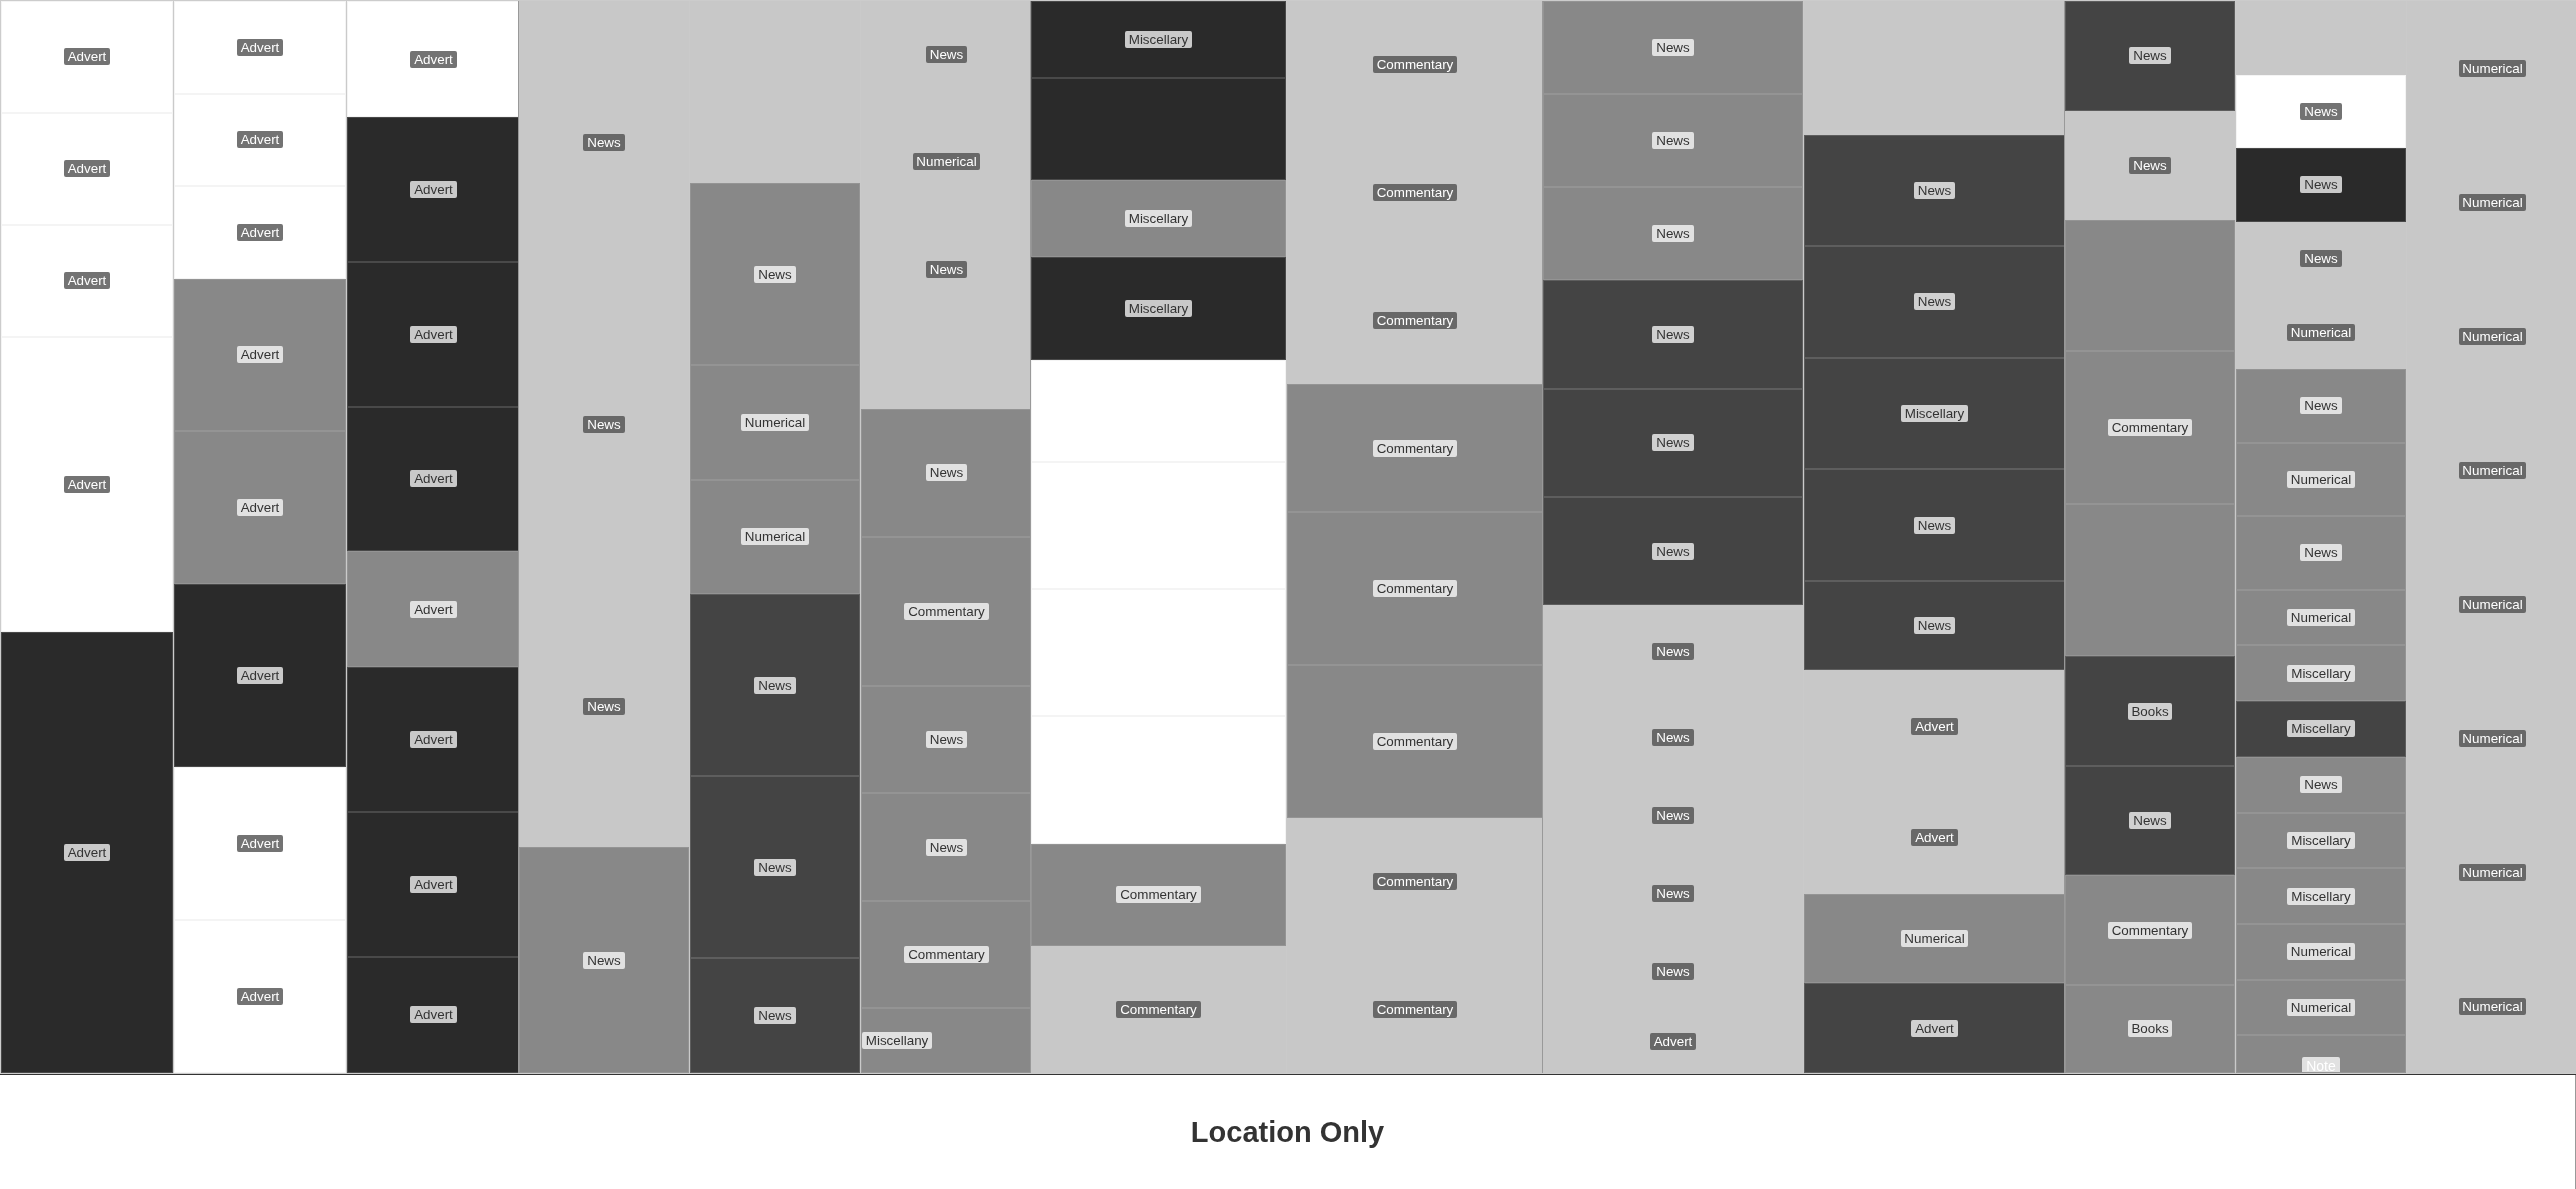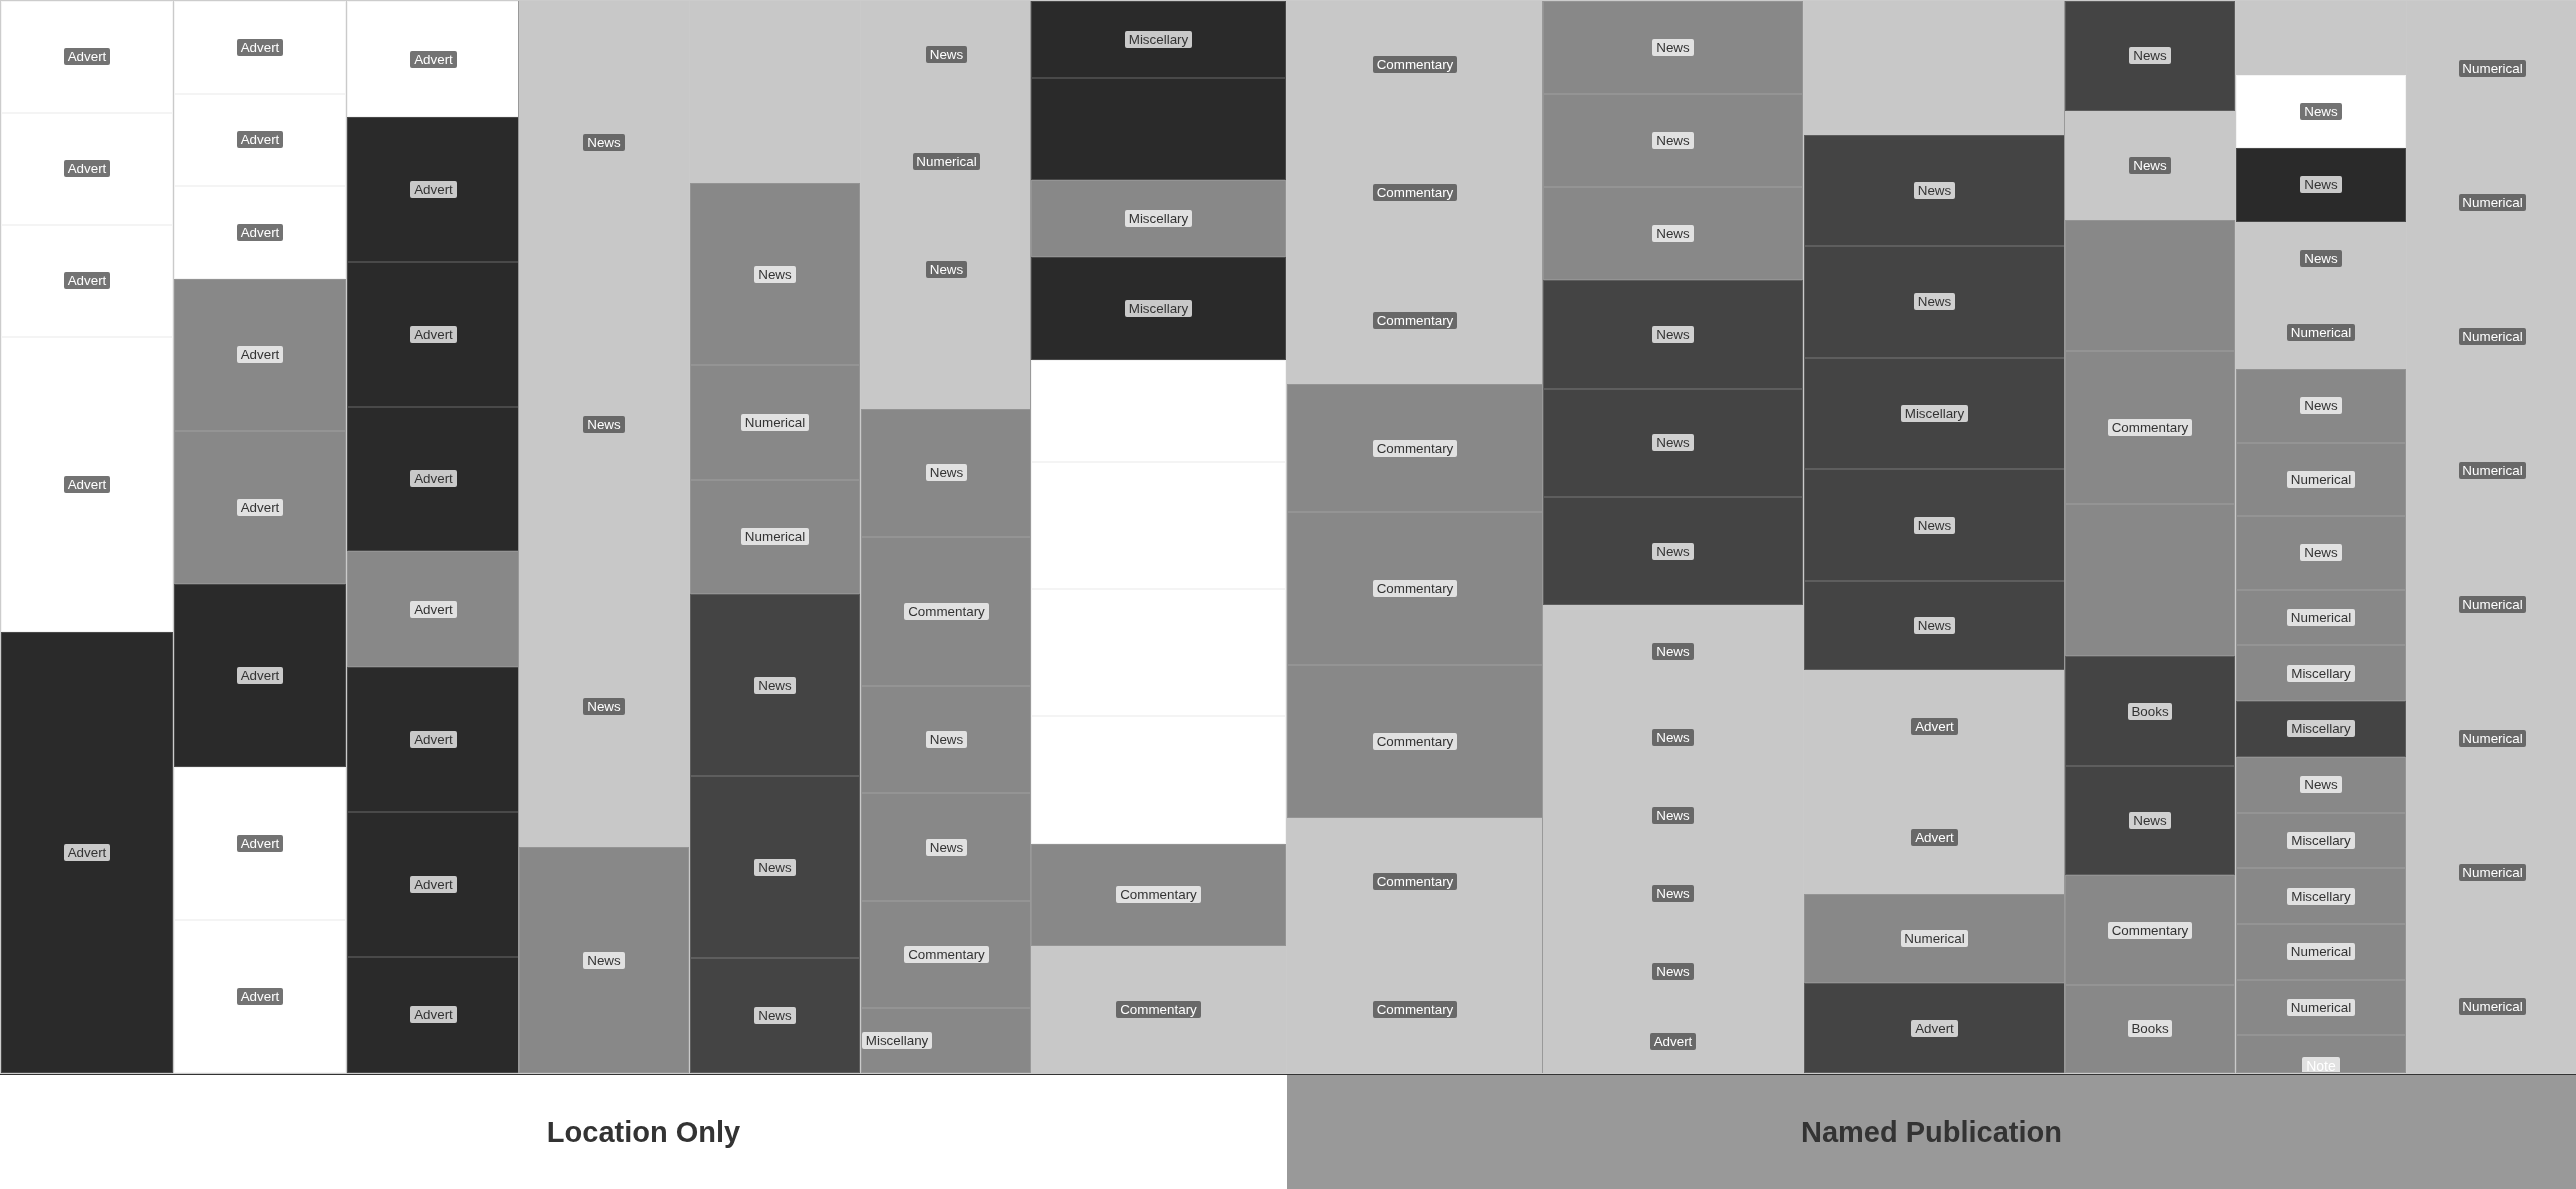--- a/index.html
+++ b/index.html
@@ -439,16 +439,15 @@
             <span class="cell-label" style="background: rgba(80, 80, 80, 0.8); color: rgb(255, 255, 255); font-size: 13.4px; padding: 1px 3.8px; border-radius: 1.9px; white-space: nowrap;">Numerical</span>
           </div>
           <div class="treemap-cell" style="background: rgb(200, 200, 200); flex: 5 1 0%; border: 1px solid rgba(200, 200, 200, 0.2); position: relative; display: flex; align-items: center; justify-content: center; overflow: hidden;">
             <span class="cell-label" style="background: rgba(80, 80, 80, 0.8); color: rgb(255, 255, 255); font-size: 13.4px; padding: 1px 3.8px; border-radius: 1.9px; white-space: nowrap;">Numerical</span>
           </div>
         </div>
       </div>
     </div>
   <div class="legend-bar" id="legend-bar">
   <div class="legend-item" style="background: rgb(255, 255, 255); color: rgb(51, 51, 51); border-right: 1.9px solid rgb(153, 153, 153); font-size: 29px; font-weight: bold;">Location Only</div>
-      <div class="legend-item" style="background: rgb(153, 153, 153); color: rgb(51, 51, 51); border-right: 1.9px solid rgb(153, 153, 153); font-size: 29px; font-weight: bold;">Named Publication</div>
     </div>
 </div>
 
 
 </body></html>

